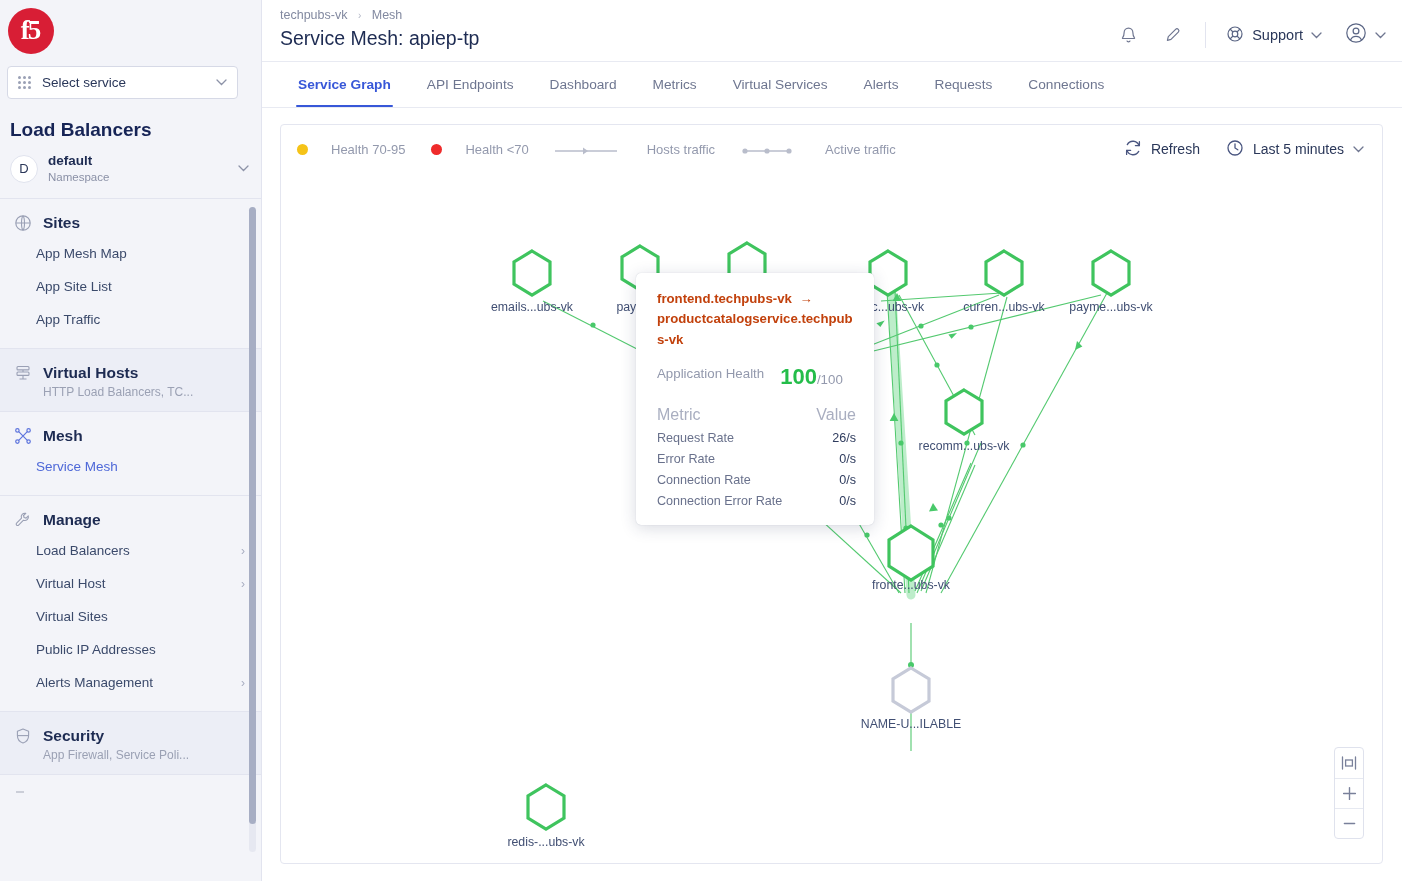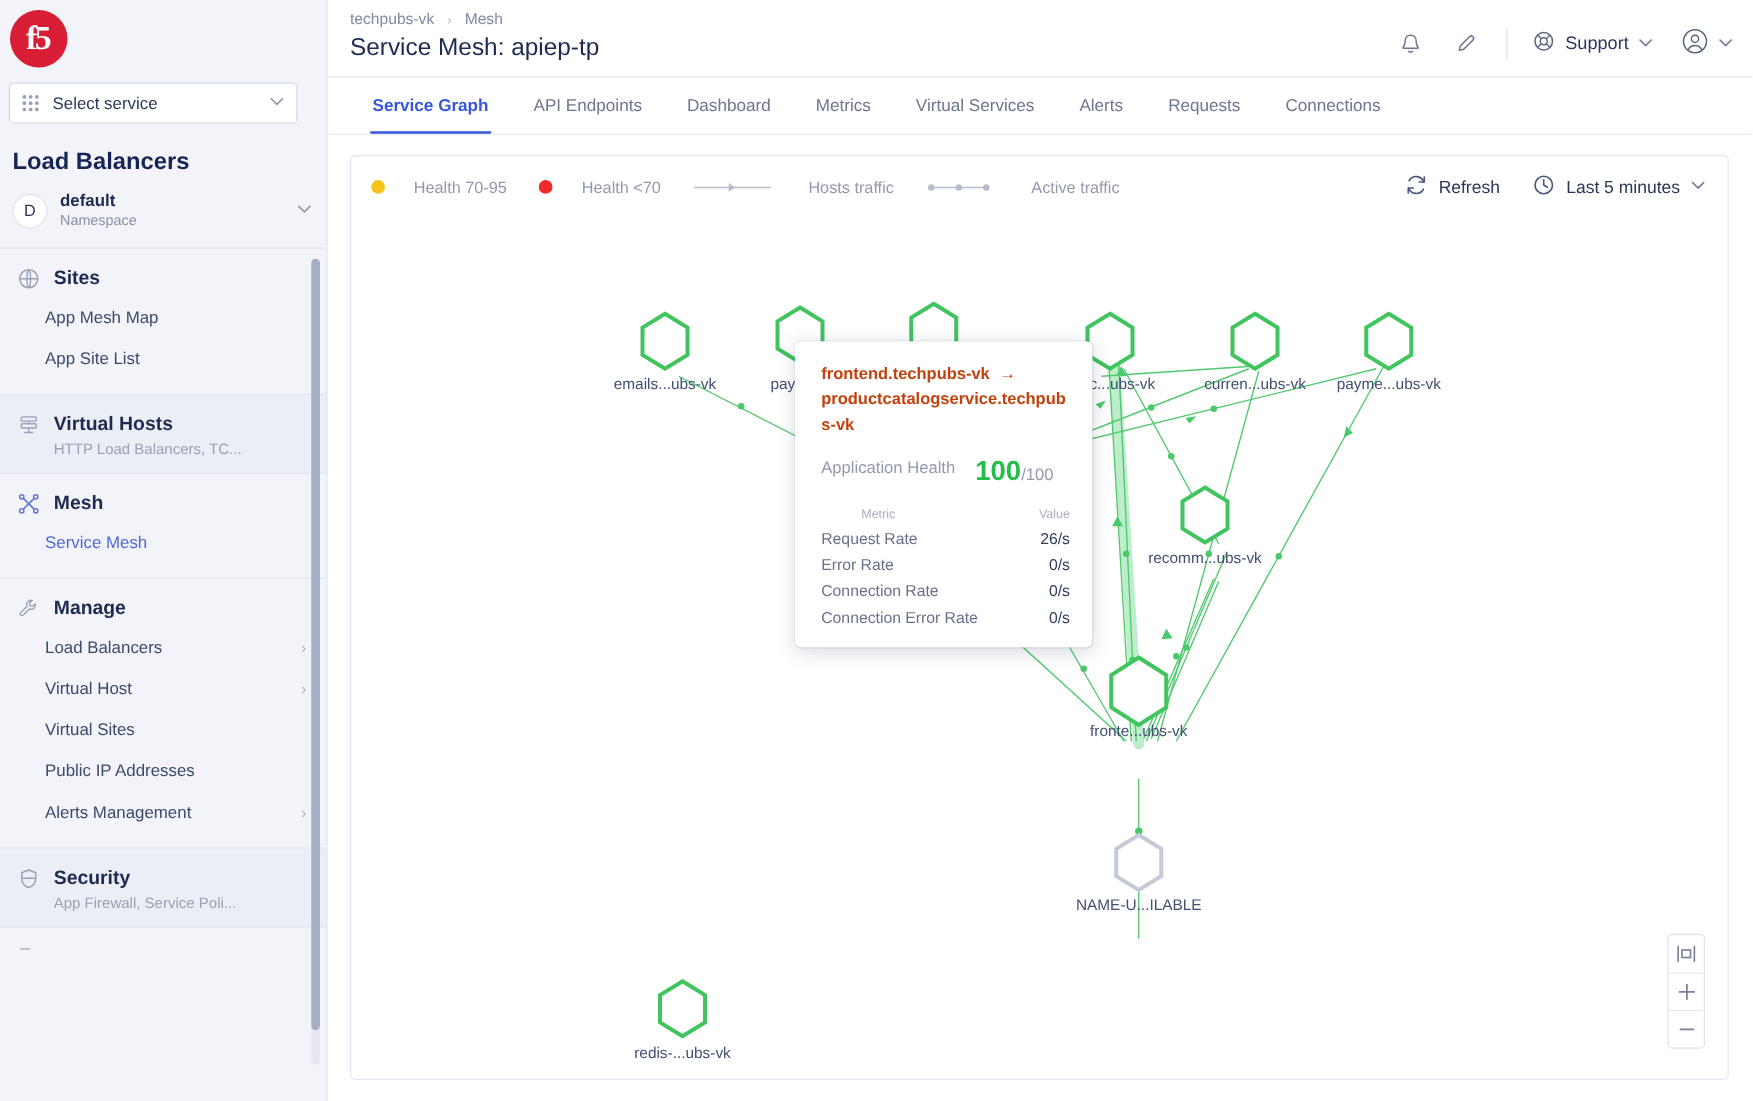--- a/index.html
+++ b/index.html
@@ -183,21 +183,21 @@
     z-index: 30;
   }
   .tt-title { font-size: 13.2px; font-weight: bold; color: #c2410c; line-height: 1.55; word-break: break-word; }
   .tt-health { display: flex; align-items: flex-start; margin-top: 14px; }
   .tt-health-label { font-size: 13.3px; color: #9399ad; width: 110px; line-height: 1.45; }
   .tt-health-val { flex: 1; text-align: center; }
   .tt-score { font-size: 22px; font-weight: bold; color: #24bd4a; }
   .tt-outof { font-size: 13.3px; color: #9399ad; }
   .tt-metrics { margin-top: 12px; }
   .tt-mrow { display: flex; justify-content: space-between; font-size: 12.6px; padding: 3.5px 0; }
-  .tt-mrow.head { color: #a9aec0; font-size: 10px; margin-left: 32px; }
+  .tt-mrow.head { color: #a9aec0; font-size: 16px; }
   .tt-mname { color: #687siy; color: #6b7siy; color: #69718c; }
   .tt-mrow.head .tt-mname, .tt-mrow.head .tt-mval { color: #a9aec0; }
   .tt-mval { color: #2f3c5e; }
 
   
   .zoomctl {
     position: absolute; right: 18px; bottom: 24px;
     width: 30px;
     background: #fff; border: 1px solid #dfe2ed; border-radius: 4px;
     display: flex; flex-direction: column;
@@ -269,20 +269,23 @@
                 <path d="M2 9h14M9 1.8c2 2.2 2 12.2 0 14.4M9 1.8C7 4 7 14 9 16.2" stroke="#9aa0b5" stroke-width="1.1"></path>
               </svg>
           </span>
           <span class="sb-group-title">Sites</span>
         </div>
         <div class="sb-link first">
           <span>App Mesh Map</span>
         </div>
         <div class="sb-link">
           <span>App Site List</span>
+        </div>
+        <div class="sb-link">
+          <span>App Traffic</span>
         </div>
       </div>
 
       <div class="sb-group active">
         <div class="sb-group-head">
           <span class="gicon">
             <svg width="18" height="18" viewBox="0 0 18 18" fill="none">
                 <rect x="3" y="2.5" width="12" height="3.4" rx="1" stroke="#9aa0b5" stroke-width="1.1"></rect>
                 <rect x="3" y="8" width="12" height="3.4" rx="1" stroke="#9aa0b5" stroke-width="1.1"></rect>
                 <path d="M9 6v2M9 11.5v3.5M5.5 15h7" stroke="#9aa0b5" stroke-width="1.1"></path>

